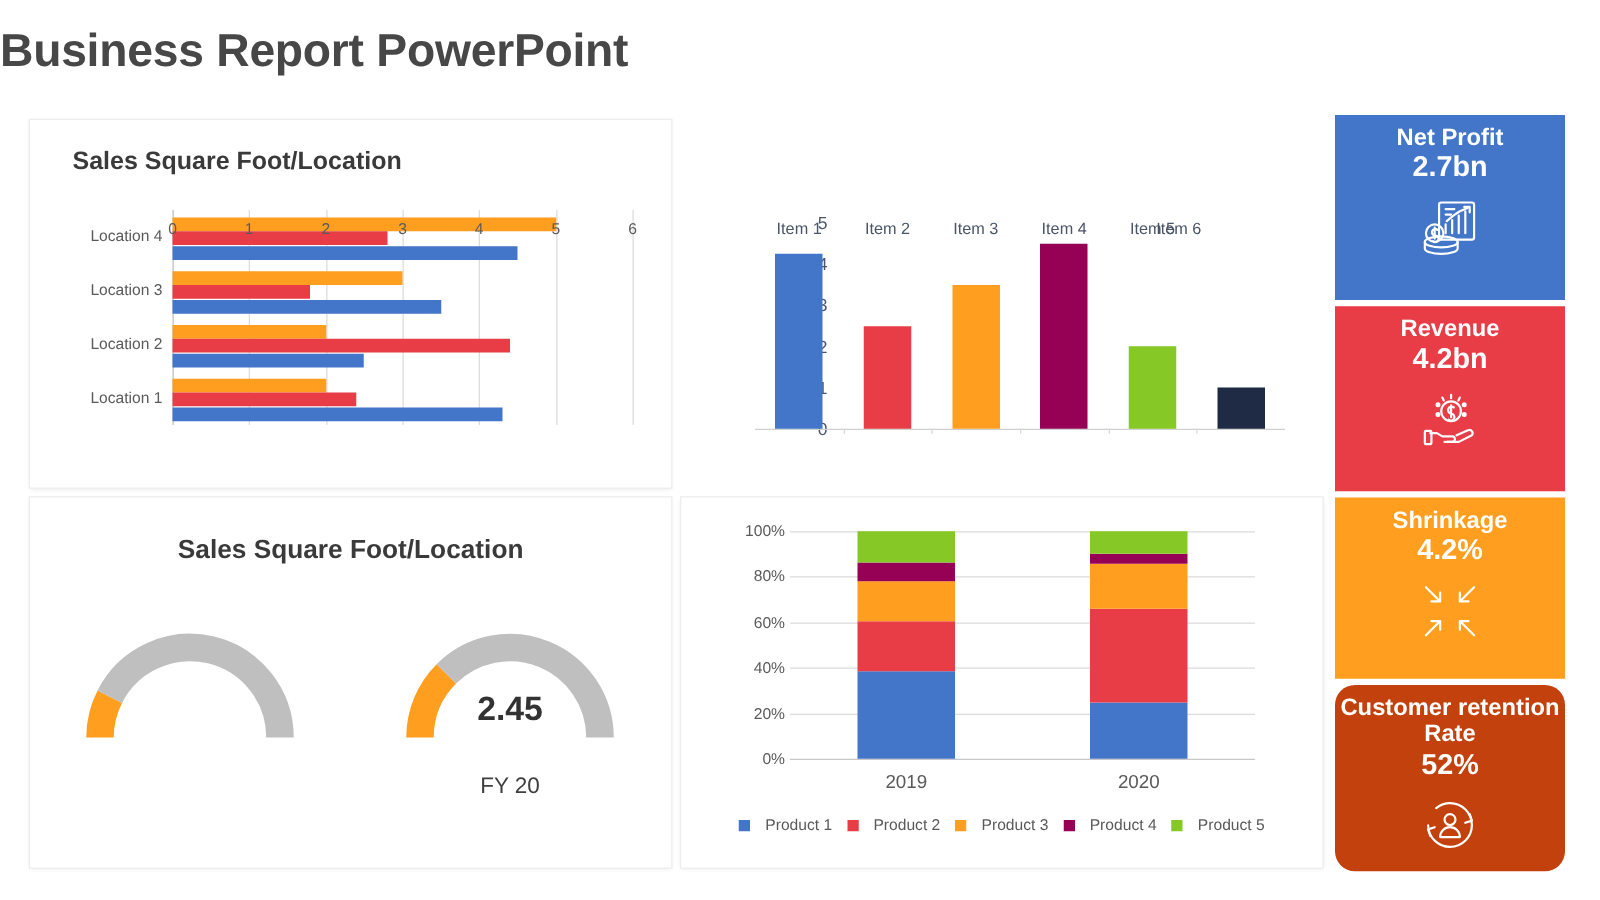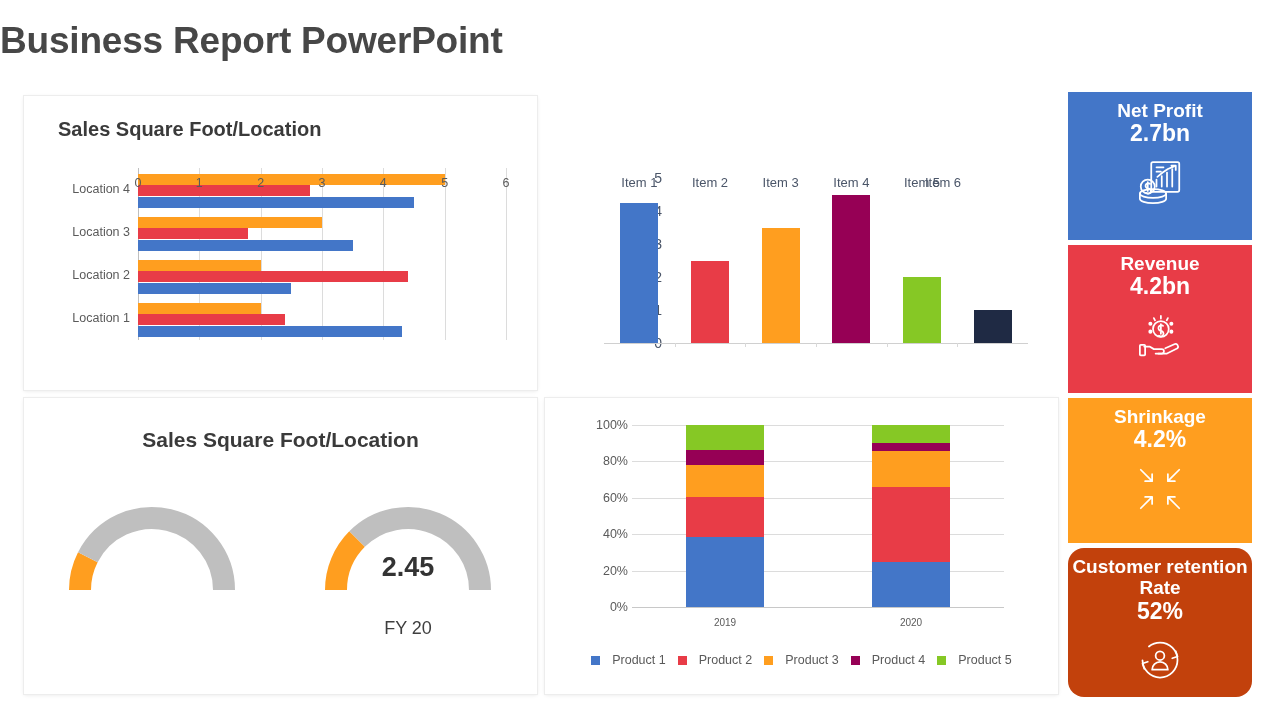--- a/index.html
+++ b/index.html
@@ -72,21 +72,21 @@
   }
   .gauge-label {
     position: absolute; left: 0; top: 118px; width: 180px; text-align: center;
     font-size: 18px; color: #3f3f3f;
   }
 
   
   #stack-plot { left: 632px; top: 425px; width: 372px; height: 182px; }
   #stack-plot .seg { position: absolute; }
   .stack-ytick { position: absolute; right: 652px; color: #5a5a5a; font-size: 12.5px; transform: translateY(-50%); }
-  .stack-cat { position: absolute; top: 617px; color: #5a5a5a; font-size: 10px; transform: translateX(-50%); }
+  .stack-cat { position: absolute; top: 617px; color: #5a5a5a; font-size: 15px; transform: translateX(-50%); }
   #stack-legend {
     position: absolute; left: 545px; top: 653px; width: 513px;
     display: flex; justify-content: center; align-items: center; gap: 12px;
   }
   .legend-item { display: flex; align-items: center; gap: 12px; }
   .legend-swatch { width: 9px; height: 9px; }
   .legend-text { font-size: 12.5px; color: #5a5a5a; white-space: nowrap; }
 
   
   .kpi {

